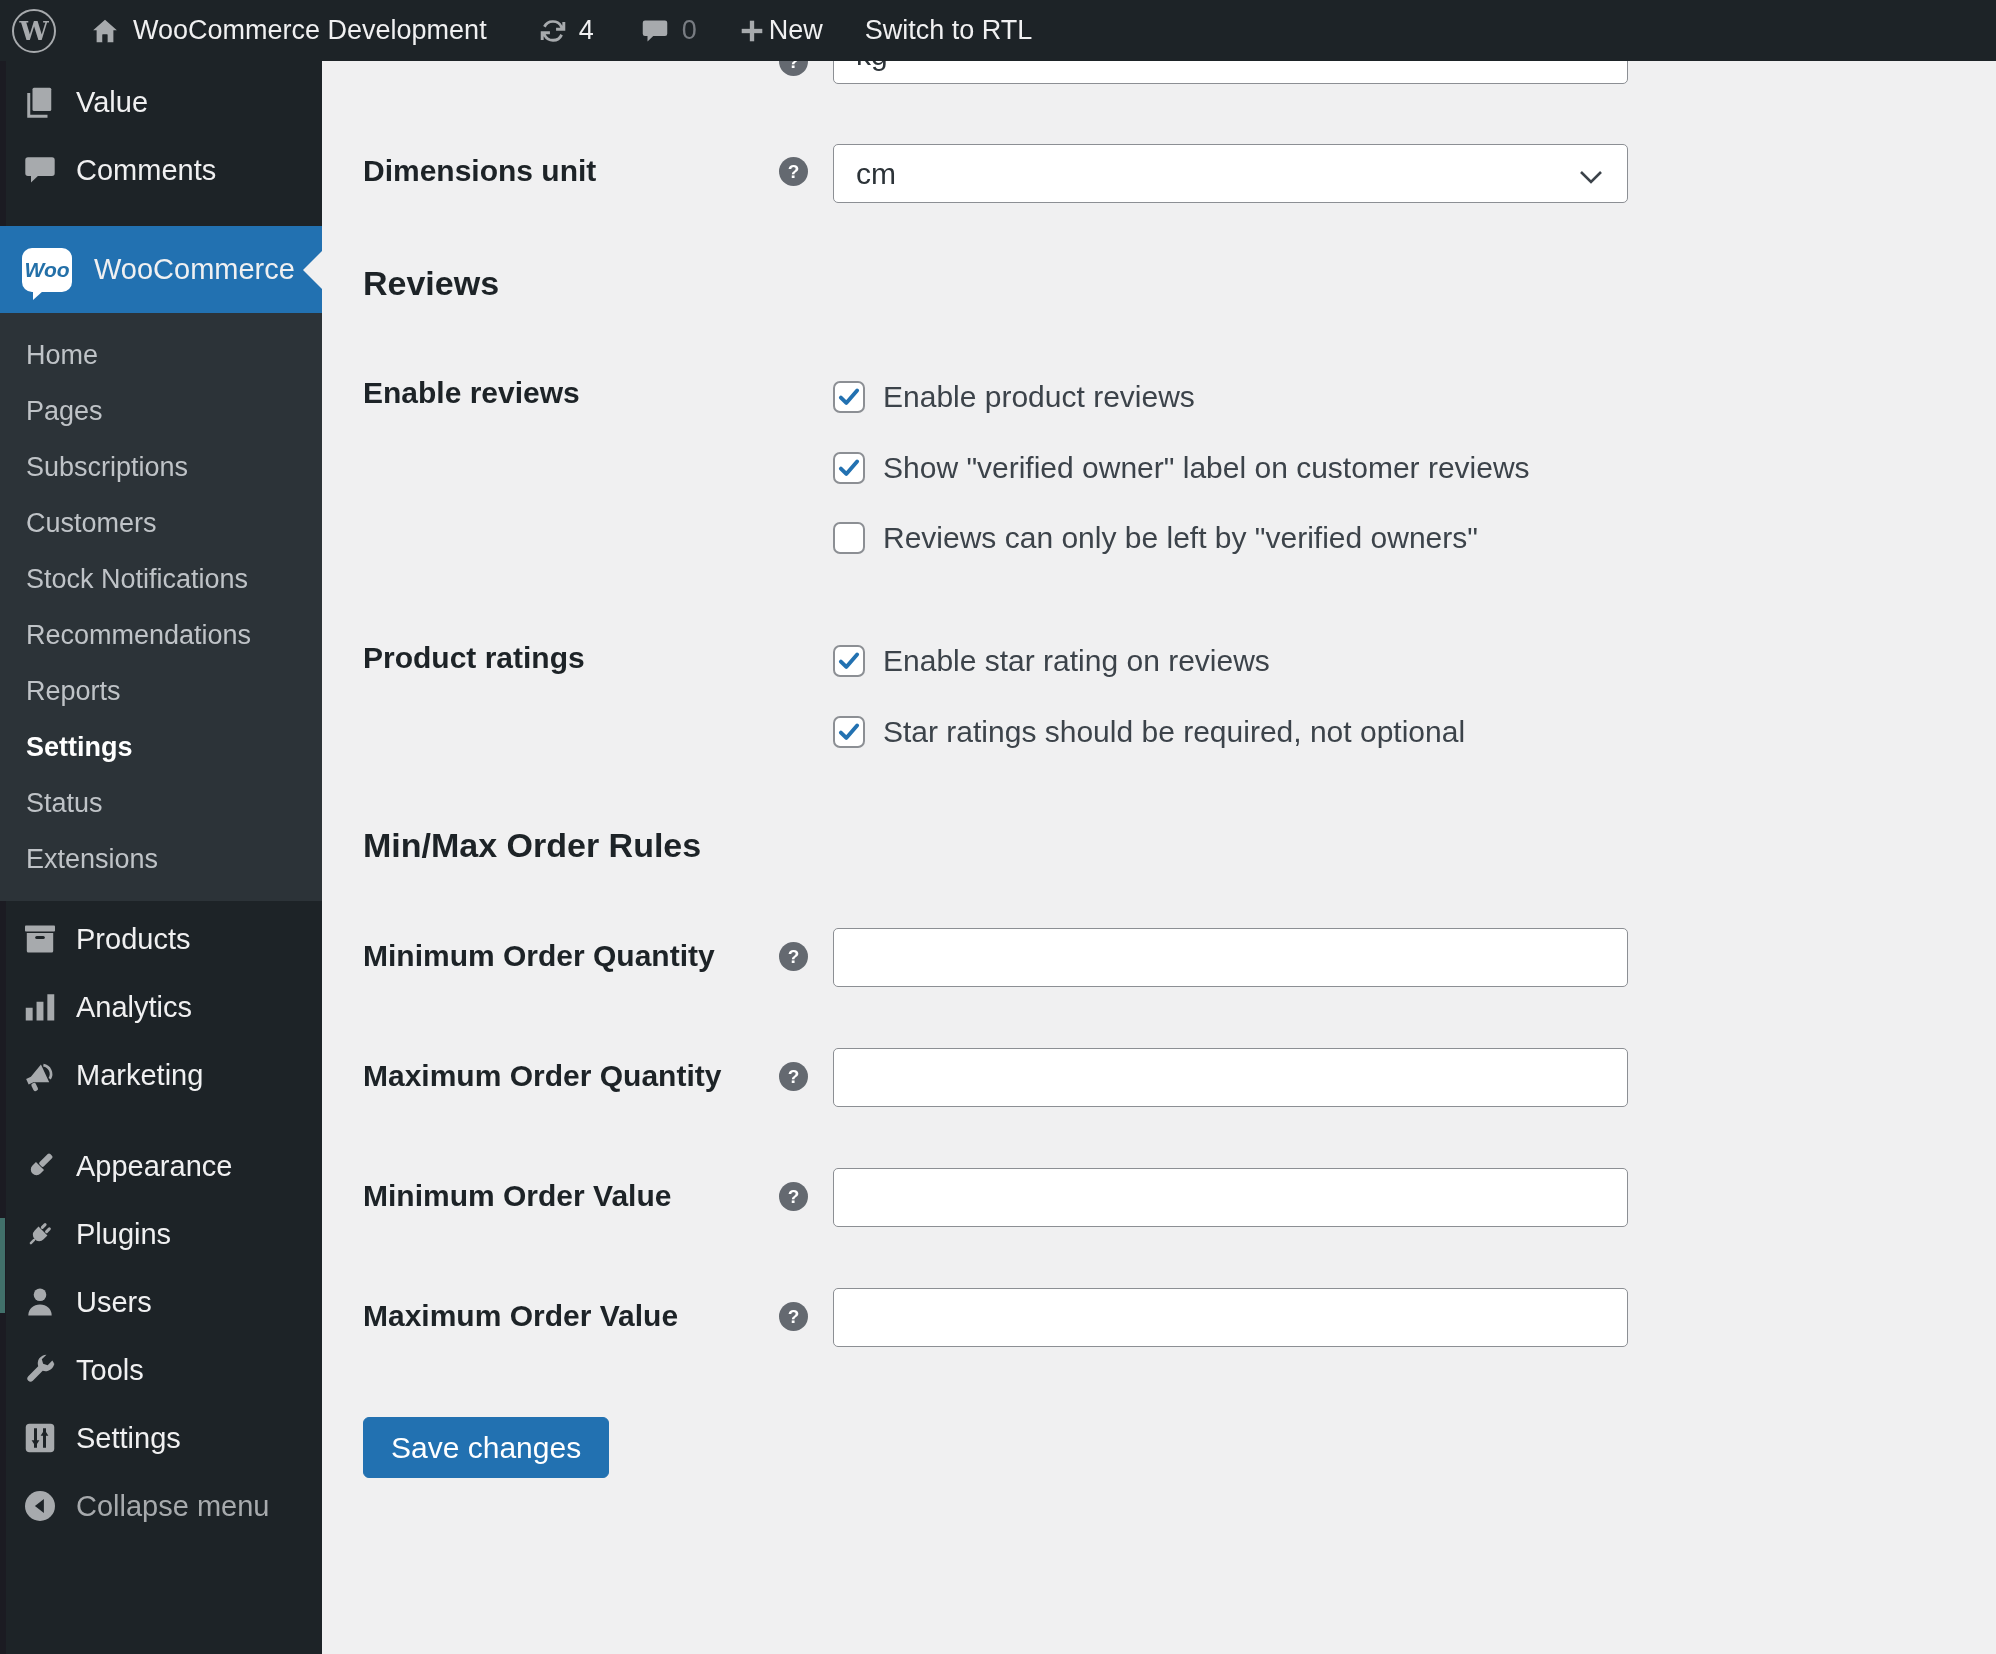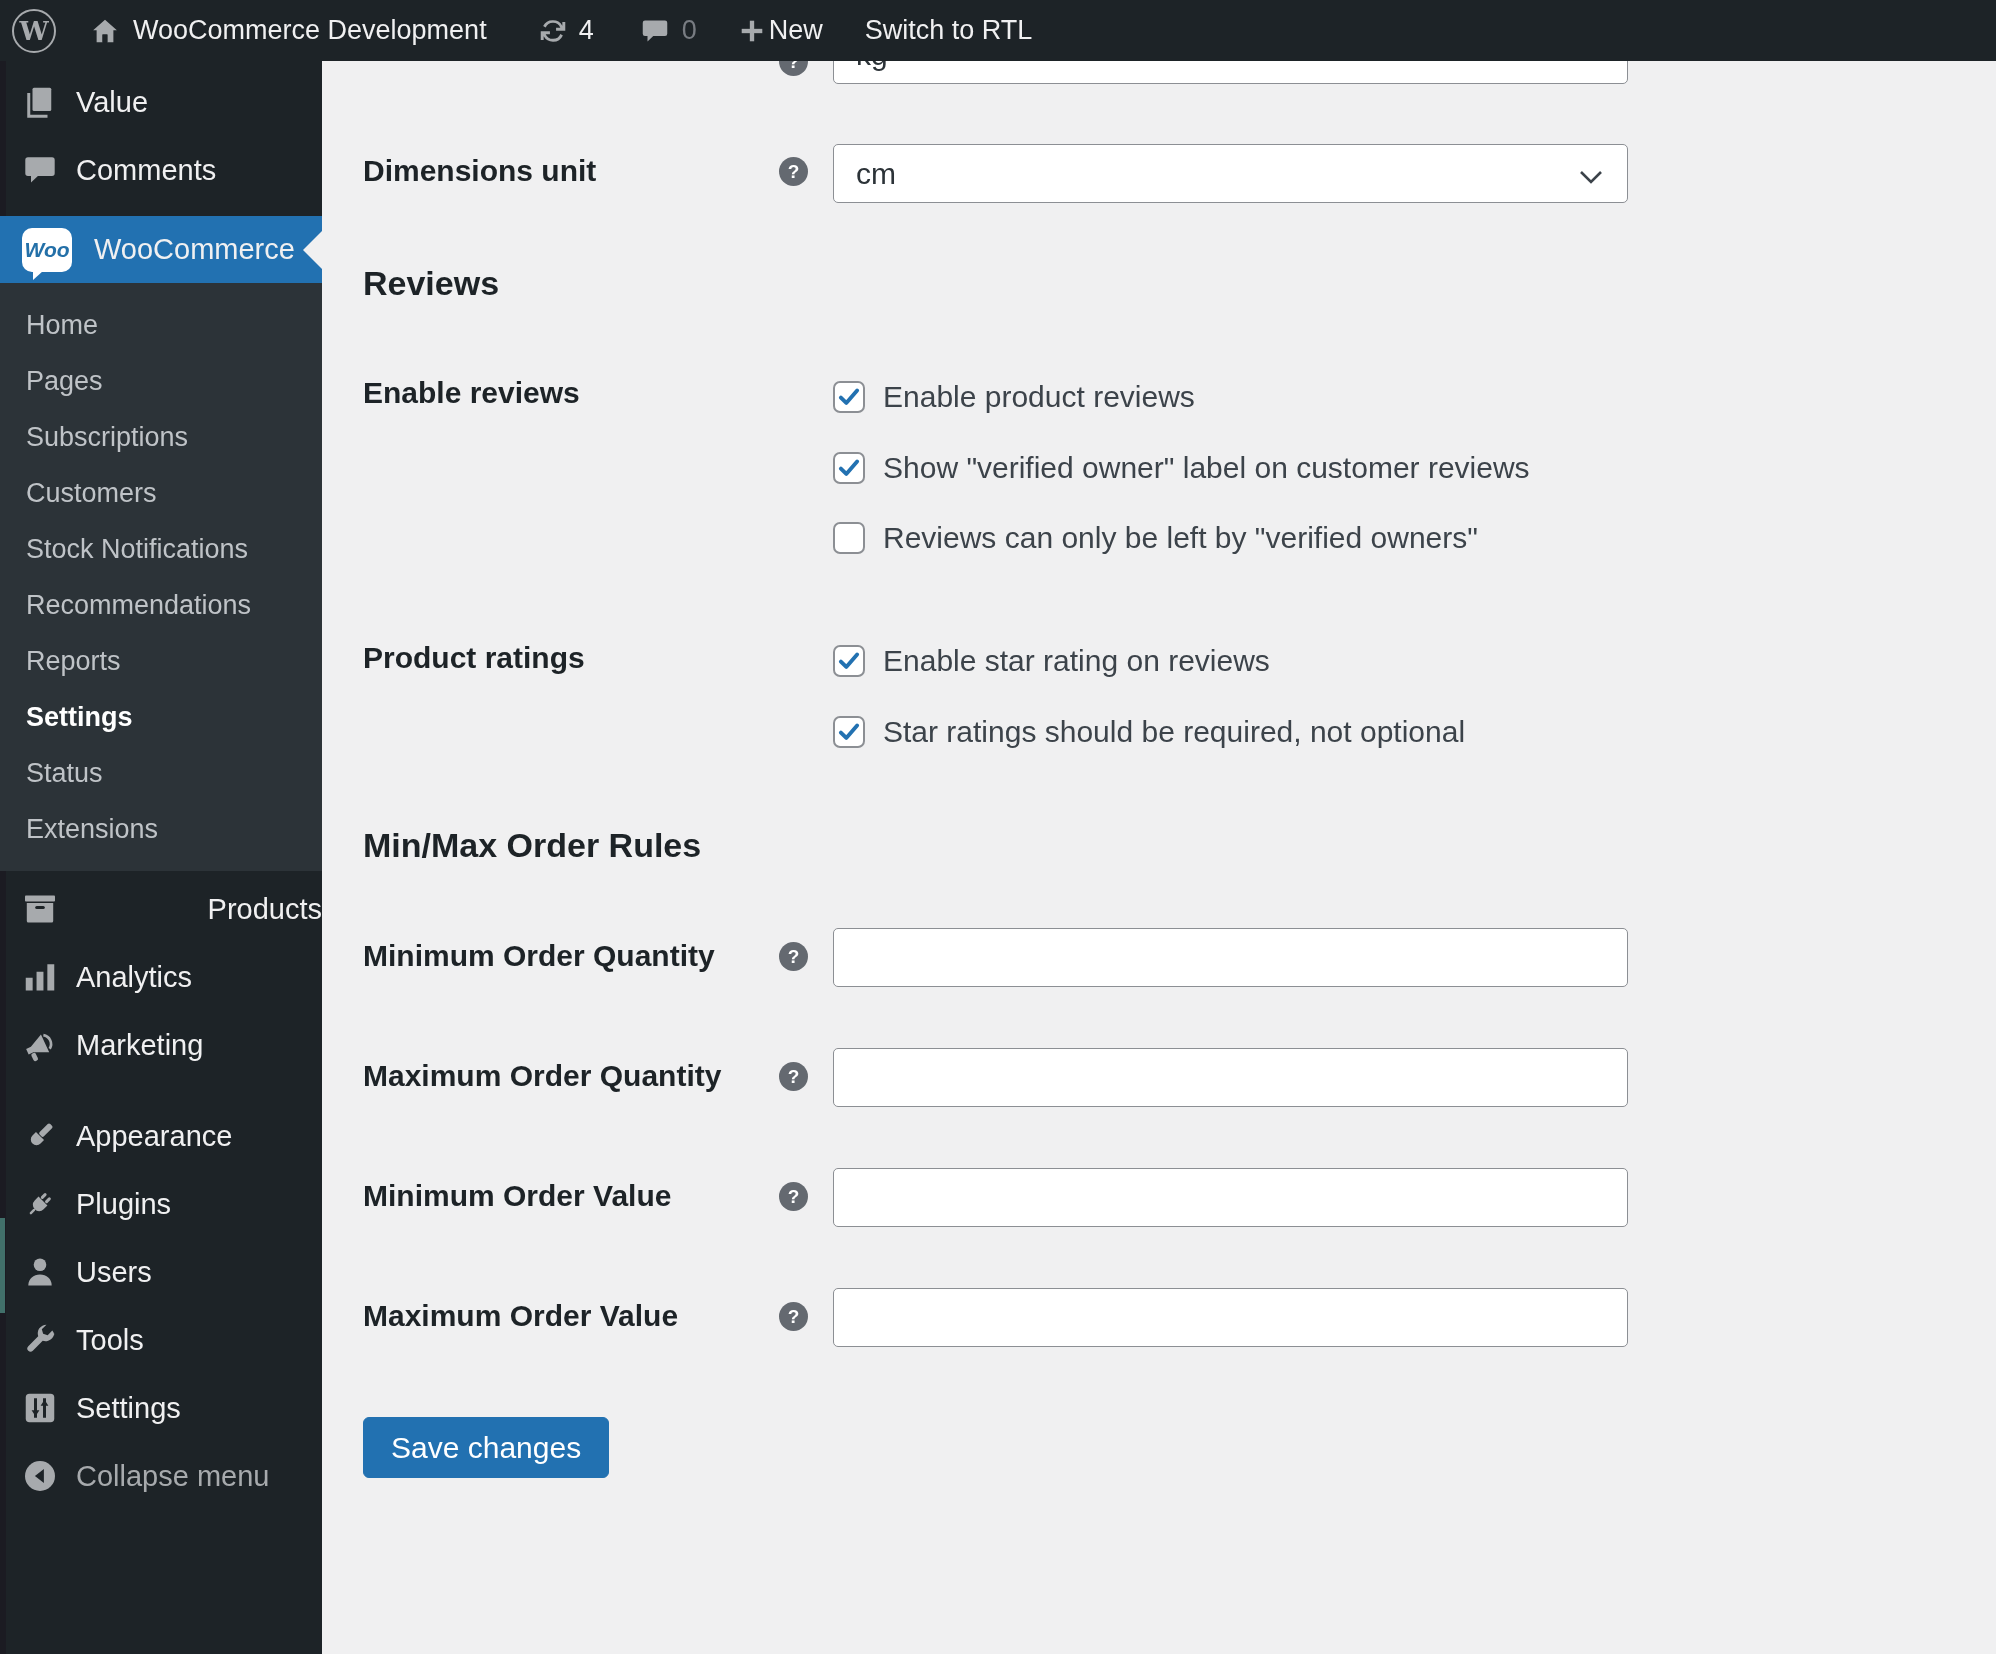--- a/index.html
+++ b/index.html
@@ -28,34 +28,34 @@
   
   .sidebar{position:absolute;left:0;top:0;width:322px;height:100%;background:#1d2327;z-index:10;}
   .edge-strip{position:absolute;left:0;top:0;width:6px;height:100%;background:#1b1b22;}
   .teal-frag{position:absolute;left:0;top:1218px;width:5px;height:95px;background:#41706a;}
   .menu{position:absolute;left:0;top:0;width:100%;}
   .menu-item{position:relative;height:68px;display:flex;align-items:center;
              padding-left:22px;color:#f0f0f1;font-size:29px;cursor:pointer;}
   .menu-item .mi{width:36px;height:36px;margin-right:18px;flex:none;
                  display:flex;align-items:center;justify-content:center;}
   .mi svg{display:block;}
-  .wc-item{height:67px;background:#2271b1;margin-top:12px;}
+  .wc-item{height:87px;background:#2271b1;margin-top:22px;}
   .wc-arrow{position:absolute;right:0;top:50%;transform:translateY(-50%);width:0;height:0;
             border-top:19px solid transparent;border-bottom:19px solid transparent;
             border-right:19px solid #f0f0f1;}
   .woo-badge{width:50px;height:44px;background:#fff;border-radius:10px;margin-right:22px;
              position:relative;display:flex;align-items:center;justify-content:center;
              font-style:italic;font-weight:700;font-size:21px;color:#2470a8;flex:none;}
   .woo-badge::after{content:"";position:absolute;left:11px;bottom:-8px;width:0;height:0;
                     border-top:9px solid #fff;border-right:10px solid transparent;}
   .submenu{background:#2c3338;padding:14px 0;}
   .submenu-item{height:56px;display:flex;align-items:center;padding-left:26px;
                 color:#bfc3c7;font-size:27px;cursor:pointer;}
   .submenu-item.current{color:#ffffff;font-weight:700;}
-  .mid-start{margin-top:4px;justify-content:space-between;}
+  .mid-start{margin-top:4px;}
   .group-gap{height:23px;}
   .collapse-item{color:#a7aaad;}
 
   
   .content{position:absolute;left:322px;top:0;right:0;height:100%;background:#f0f0f1;z-index:1;}
   .flabel{position:absolute;left:41px;font-size:30px;font-weight:700;color:#1d2327;line-height:38px;}
   .help{position:absolute;left:457px;width:29px;height:29px;border-radius:50%;background:#646970;
         color:#fff;font-size:19px;font-weight:700;display:flex;align-items:center;
         justify-content:center;cursor:pointer;}
   .tinput,.tselect{position:absolute;left:511px;width:795px;height:59px;background:#fff;

